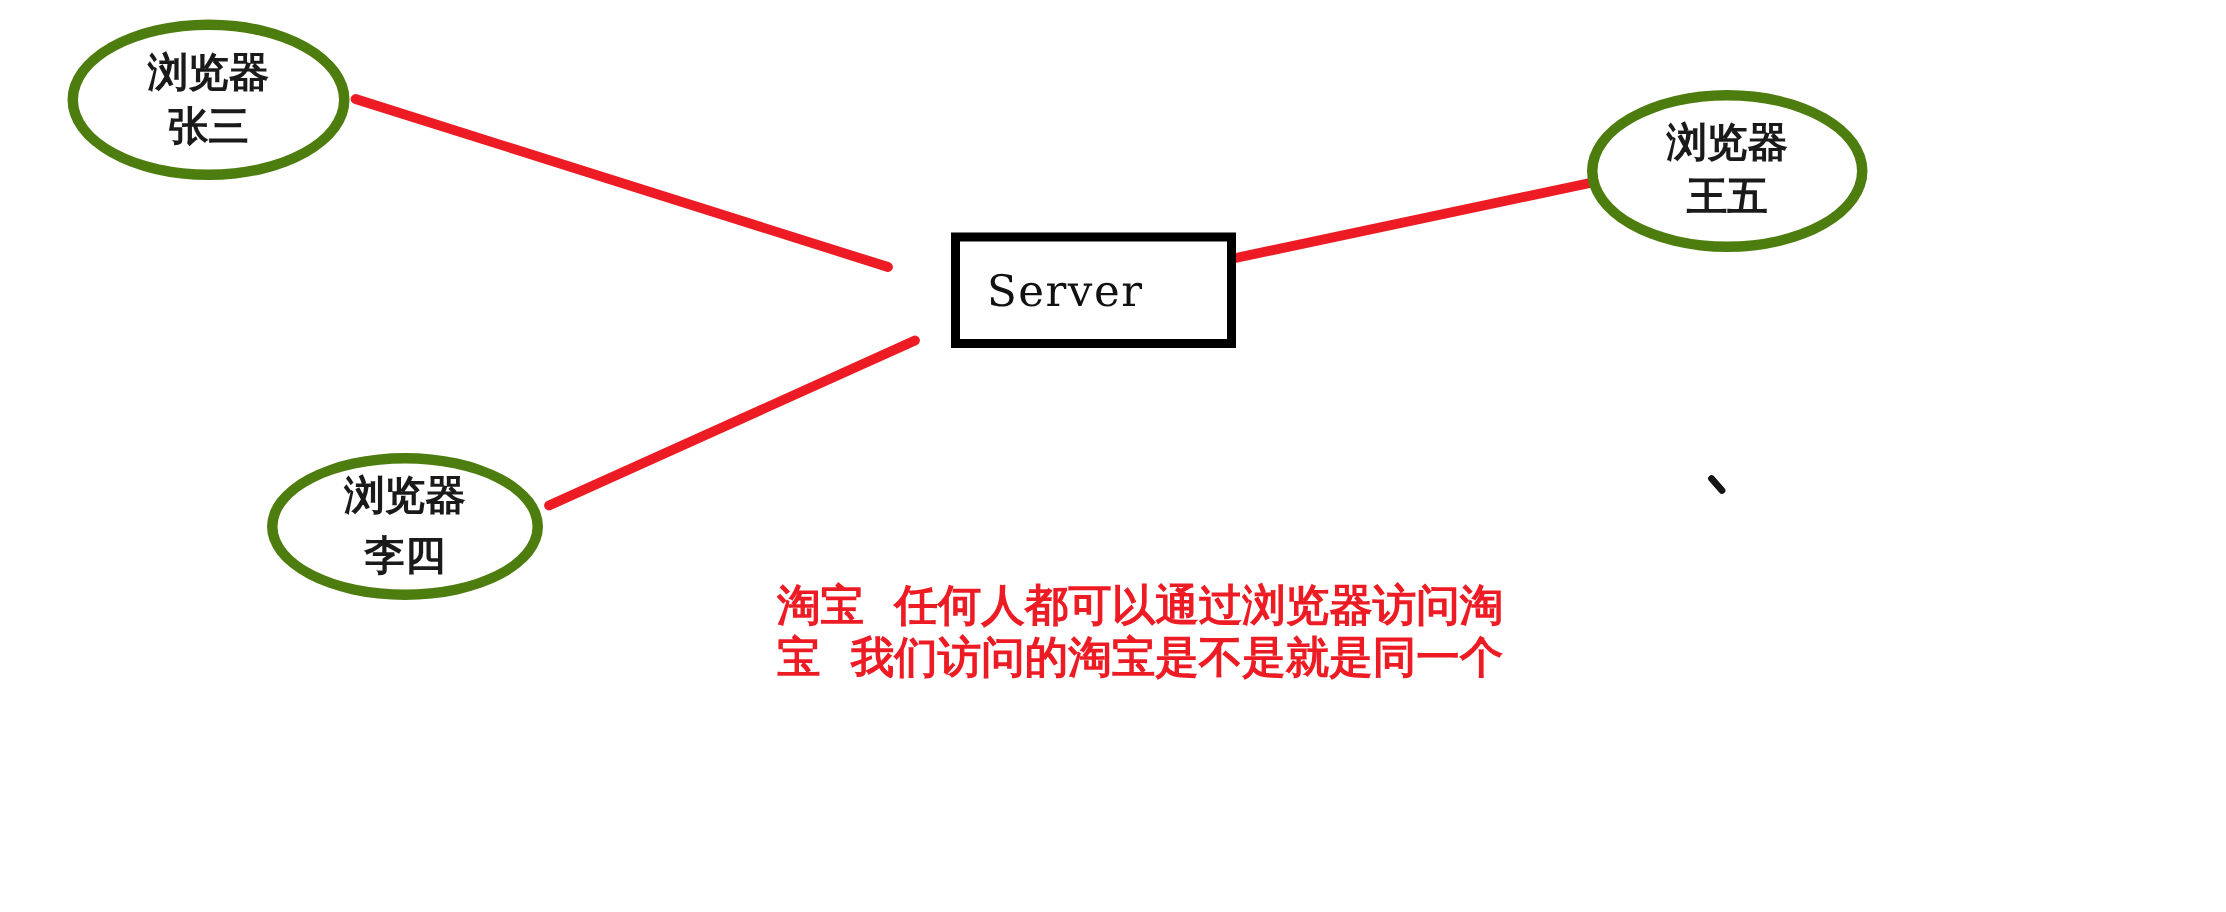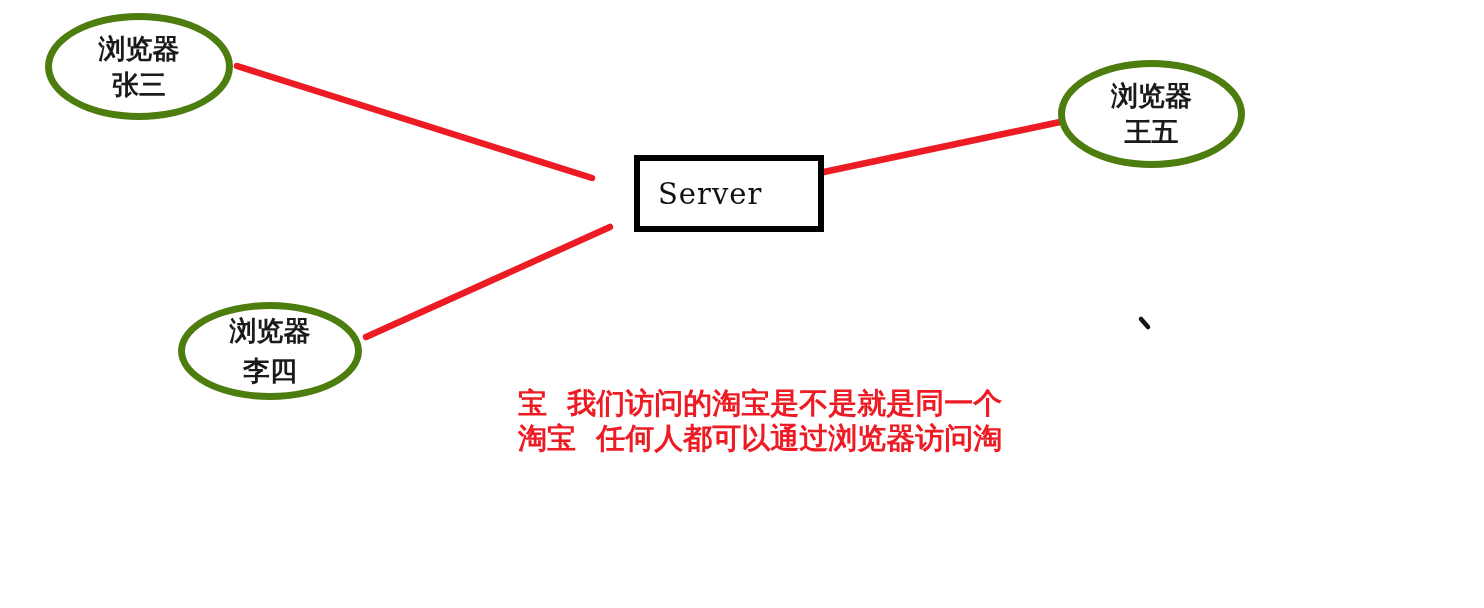--- a/index.html
+++ b/index.html
@@ -109,17 +109,17 @@
   <div class="node-ellipse" id="node-lisi">
     <div class="nline">浏览器</div>
     <div class="nline">李四</div>
   </div>
 
   <div class="server-box">
     <div class="slabel">Server</div>
   </div>
 
   <div class="annotation">
+    <div class="aline">淘宝  任何人都可以通过浏览器访问淘</div>
     <div class="aline">宝  我们访问的淘宝是不是就是同一个</div>
-    <div class="aline">淘宝  任何人都可以通过浏览器访问淘</div>
   </div>
 
 </div>
 
 </body></html>

